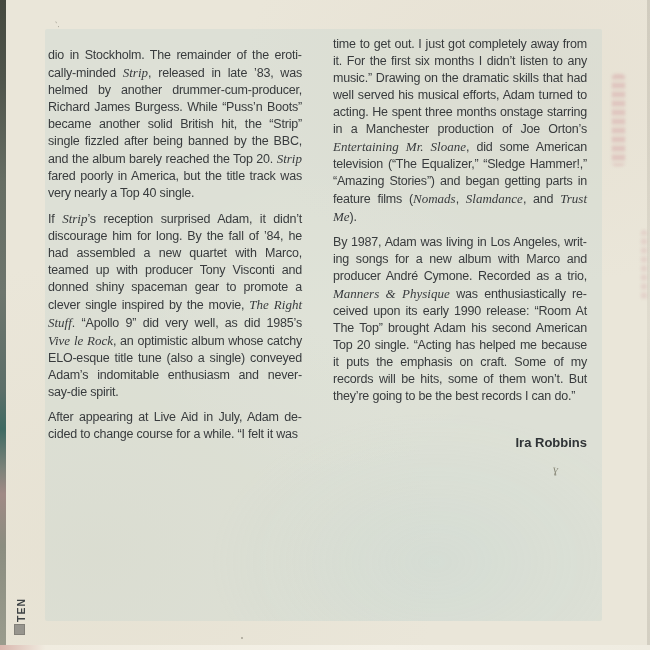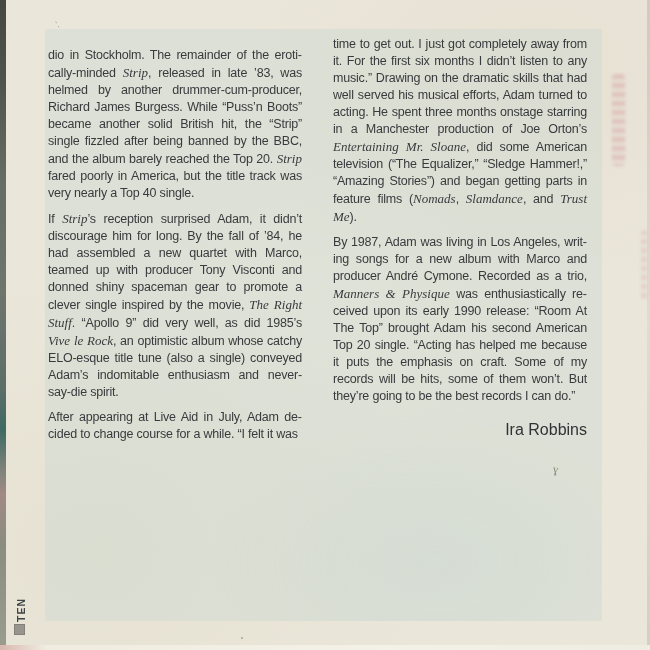--- a/index.html
+++ b/index.html
@@ -39,21 +39,21 @@
     text-align:justify;
     font-size:12.5px;line-height:17px;letter-spacing:-0.2px;
     color:#383b3d;
     -webkit-hyphens:manual;hyphens:manual;
   }
   .col-left{left:48px;margin-top:11px;}
   .col-right{left:333px;}
   .col p{margin:0 0 8px 0;}
   .col i.ttl{font-style:italic;font-family:"Liberation Serif",serif;font-size:13px;letter-spacing:0;}
   .byline{
-    margin-top:16px;text-align:right;font-weight:400;font-size:16px;
+    margin-top:29px;text-align:right;font-weight:700;font-size:13px;
     letter-spacing:0;color:#2f3336;
   }
   .page-num-label{
     position:absolute;left:15px;top:584px;height:38px;
     writing-mode:vertical-rl;transform:rotate(180deg);
     font-size:10.5px;font-weight:700;letter-spacing:1px;color:#3e4345;
   }
   .page-num-square{
     position:absolute;left:14px;top:624px;width:11px;height:11px;
     background:#97958e;box-shadow:inset 0 0 0 1px rgba(110,108,100,0.5);

